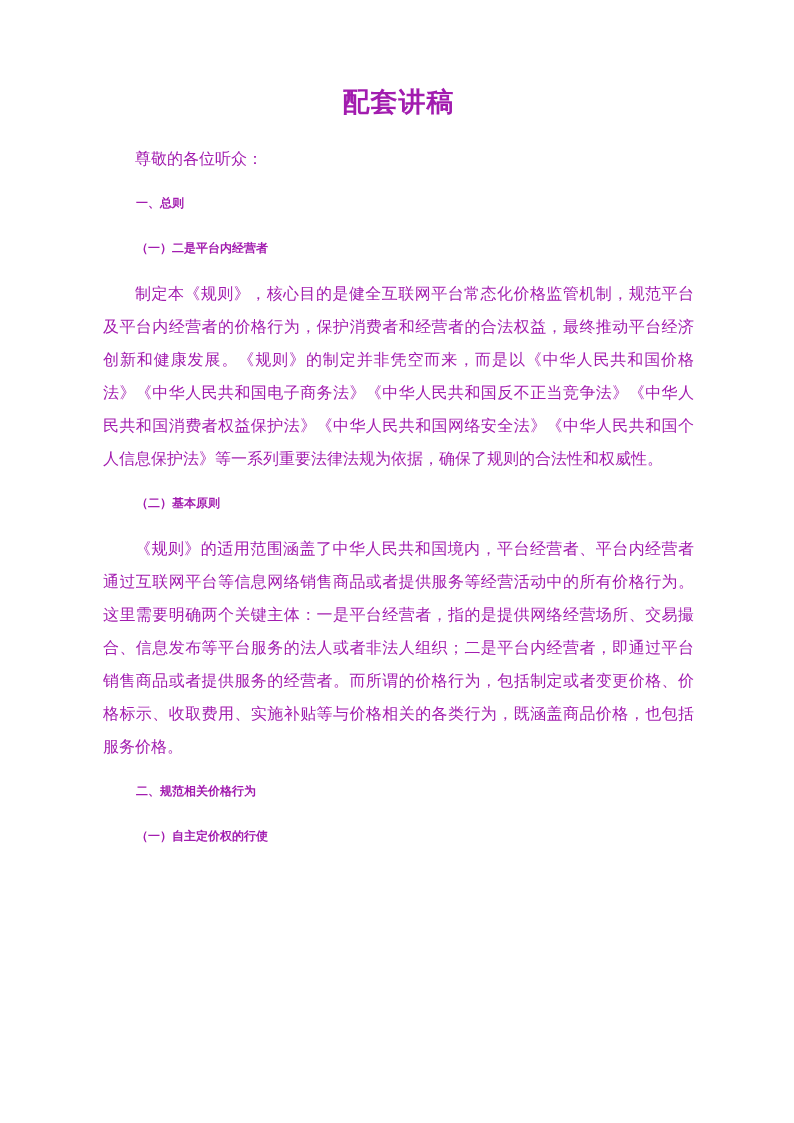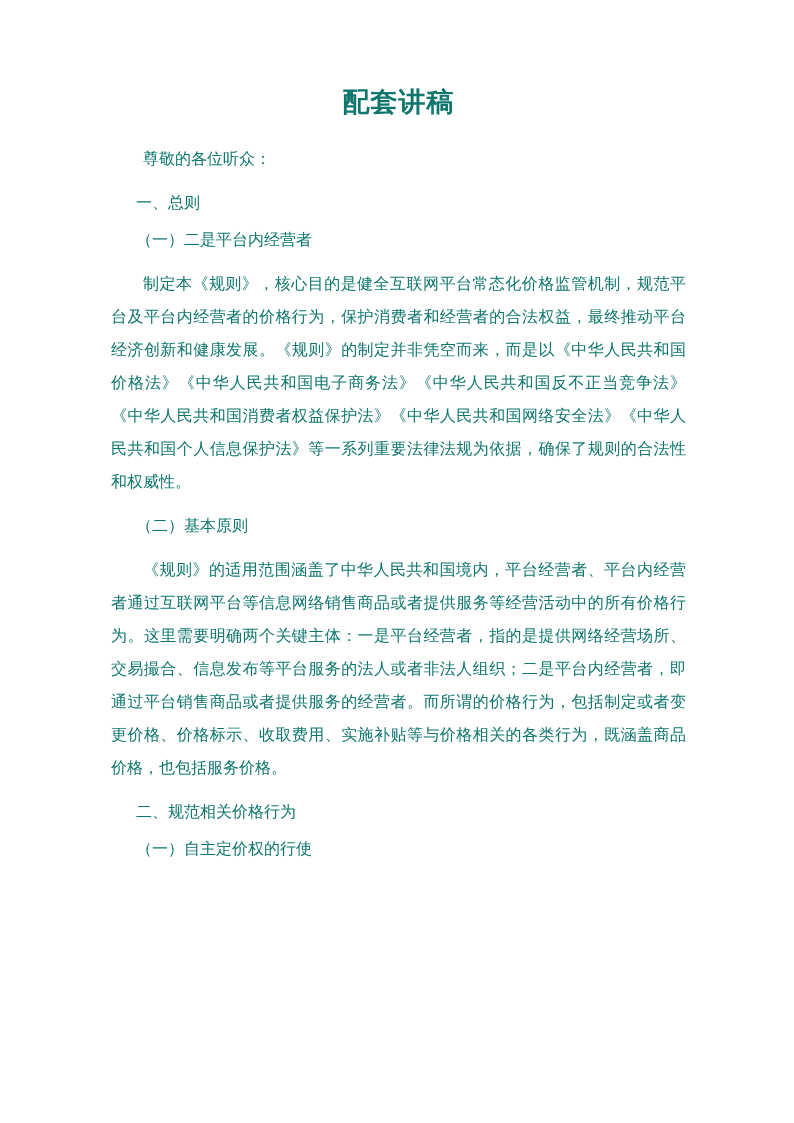--- a/index.html
+++ b/index.html
@@ -11,44 +11,44 @@
   .page {
     position: relative;
     width: 794px;
     height: 1123px;
     margin: 0 auto;
     background: #ffffff;
     box-sizing: border-box;
     padding: 84px 97px 0 100px;
     overflow: hidden;
     font-family: "Liberation Serif", "DejaVu Serif", serif;
-    color: #0f766e;
+    color: #a21caf;
   }
   .doc-title {
     font-size: 27px;
     font-weight: bold;
     text-align: center;
     line-height: 36px;
     margin: 0 0 22px 0;
     letter-spacing: 1px;
   }
   .para {
     font-size: 16px;
     line-height: 33px;
-    margin: 11px;
+    margin: 3px;
     text-align: justify;
     text-indent: 2em;
     word-break: break-all;
   }
   .heading-1,
   .heading-2 {
-    font-size: 16px;
+    font-size: 12px;
     line-height: 33px;
-    margin: 4px;
-    font-weight: normal;
+    margin: 12px;
+    font-weight: bold;
     text-indent: 2em;
   }
 </style>
 </head>
 <body>
 
 <div class="page">
 
   <h1 class="doc-title">配套讲稿</h1>
 

